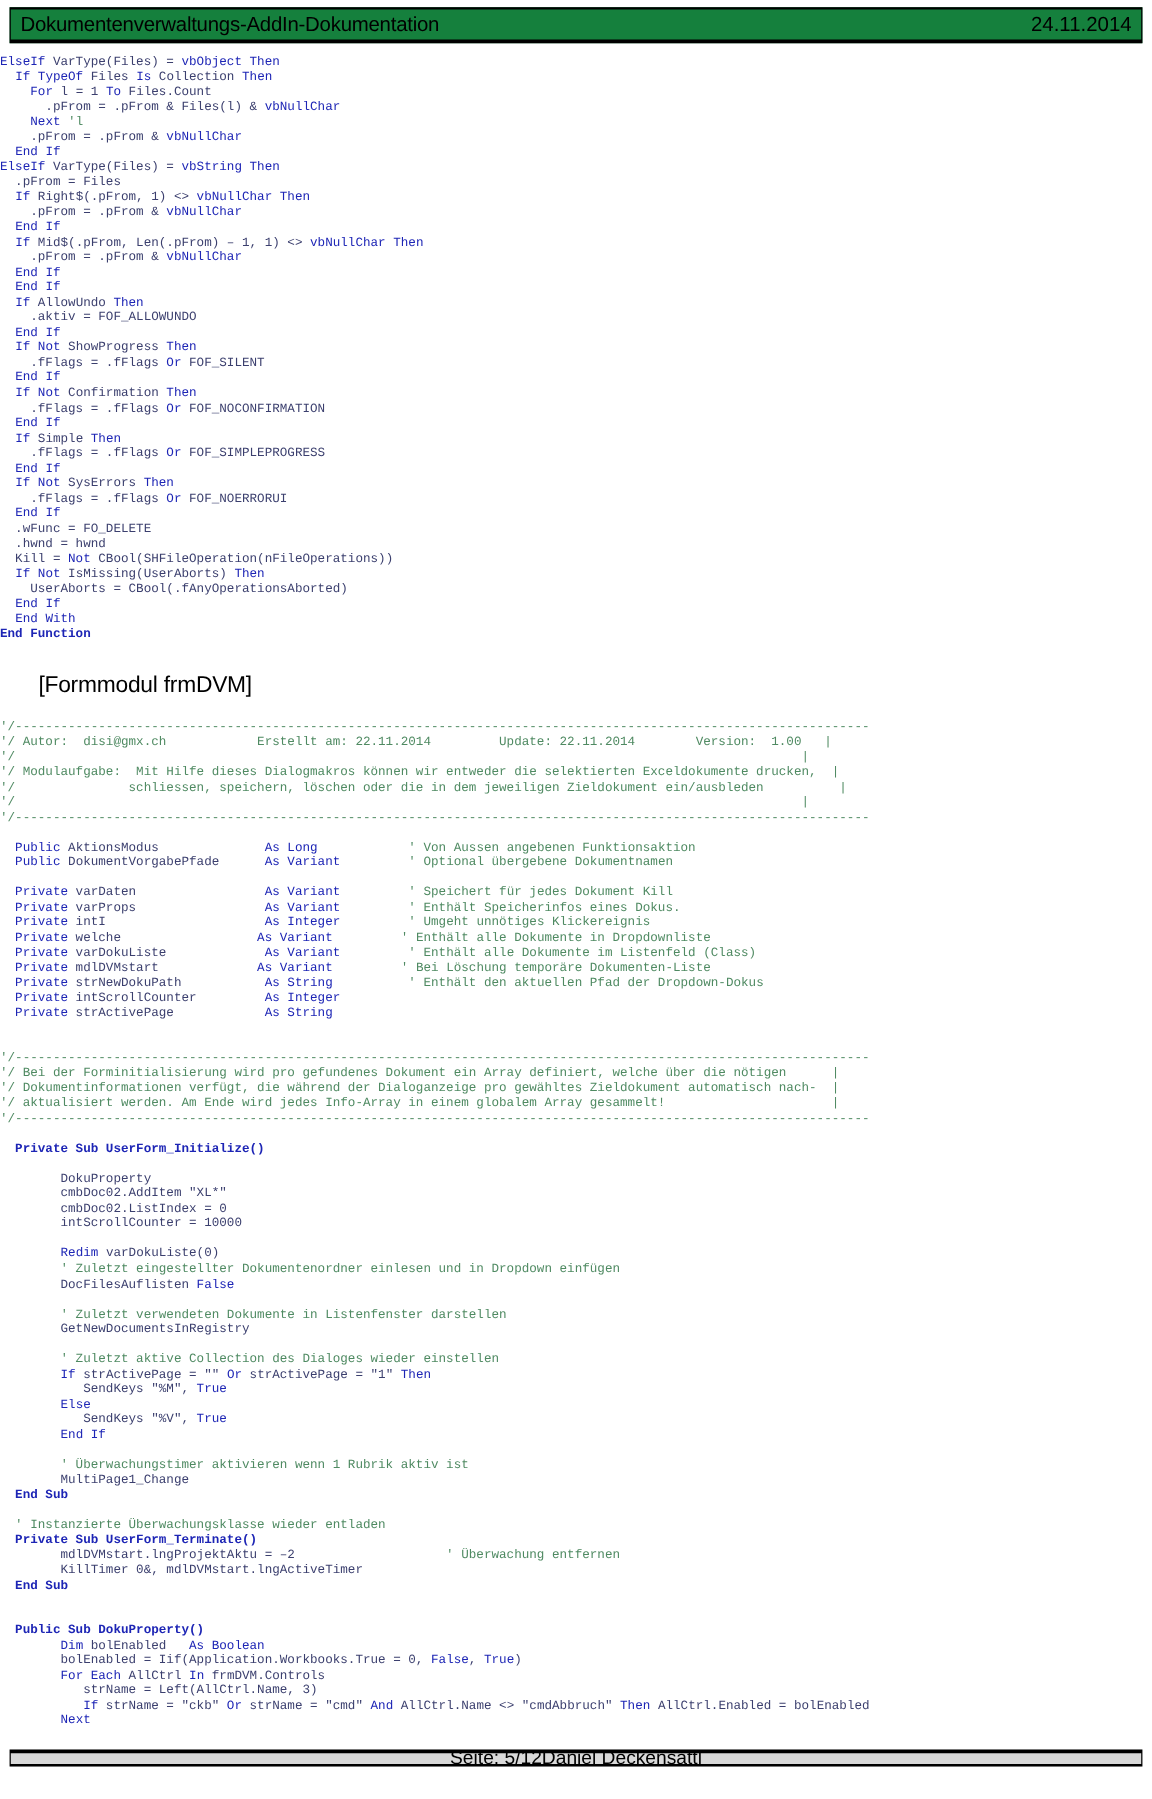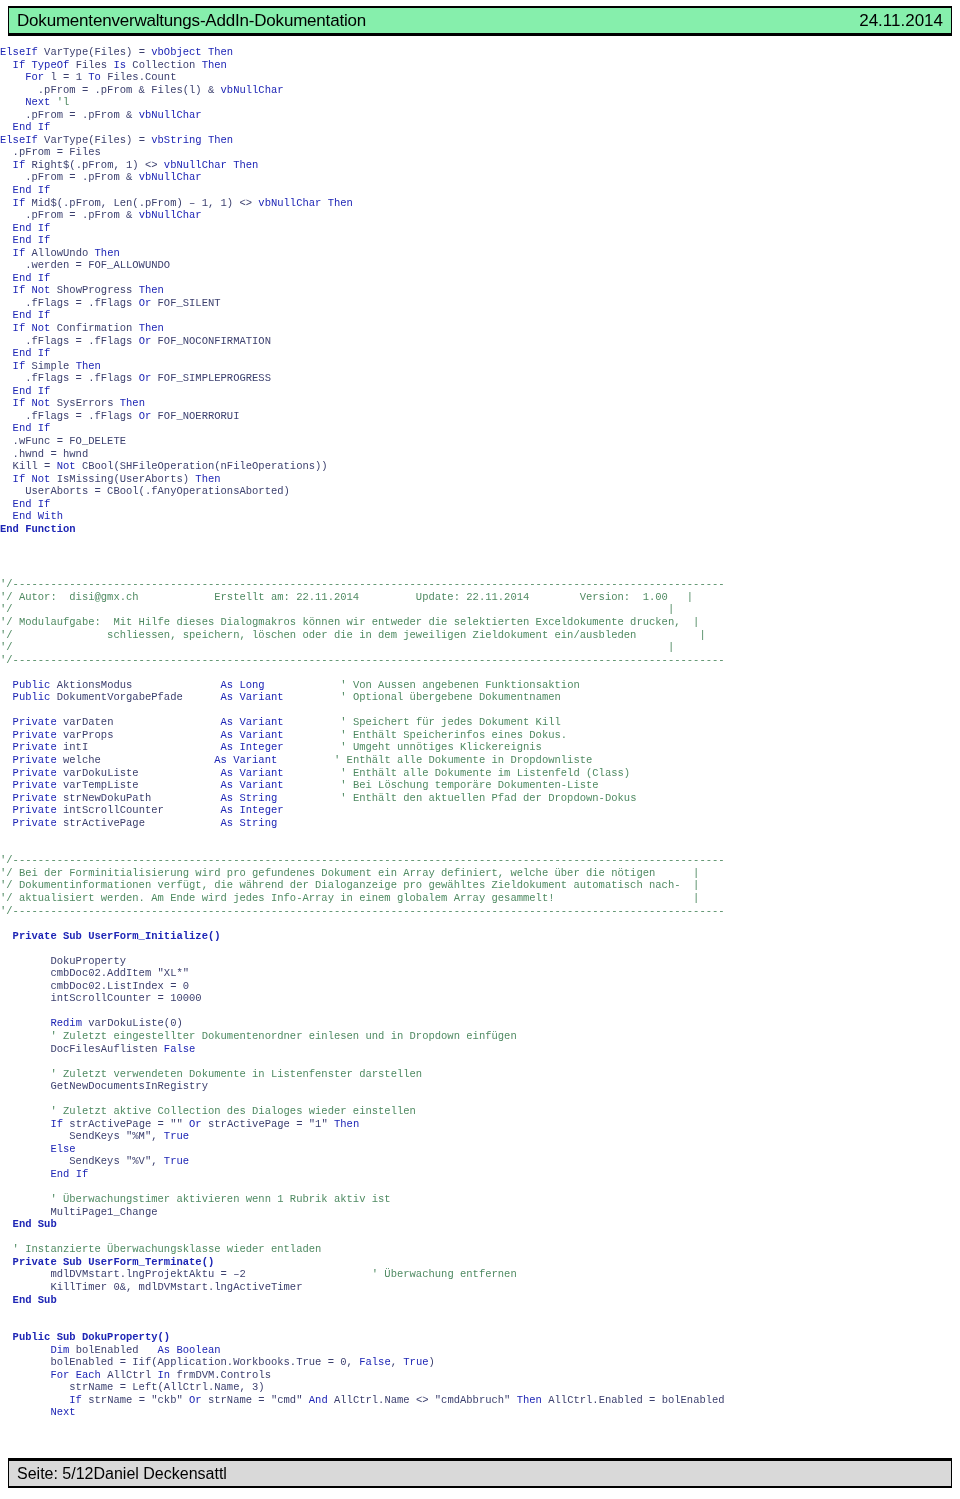--- a/index.html
+++ b/index.html
@@ -17,21 +17,21 @@
   }
 
   
   .page-header {
     position: absolute;
     left: 8px;
     top: 6px;
     width: 944px;
     height: 30px;
     box-sizing: border-box;
-    background: #86efac;
+    background: #15803d;
     border: 1px solid #000000;
     border-top-width: 2px;
     border-bottom-width: 3px;
     display: flex;
     align-items: center;
     justify-content: space-between;
     padding: 0 8px;
     gap: 42px;
   }
   .page-header .ttl {
@@ -46,29 +46,29 @@
     white-space: nowrap;
     margin-left: 25px;
   }
 
   
   .page-footer {
     position: absolute;
     left: 8px;
     top: 1458px;
     width: 944px;
-    height: 30px;
+    height: 14px;
     box-sizing: border-box;
     background: #d9d9d9;
     border: 1px solid #000000;
     border-top-width: 3px;
     border-bottom-width: 2px;
     display: flex;
     align-items: center;
-    justify-content: flex-start;
+    justify-content: center;
     padding: 0 8px;
   }
   .page-footer .pg, .page-footer .auth {
     font-size: 16px;
     color: #000000;
     white-space: nowrap;
   }
 
   
   .content {
@@ -129,21 +129,21 @@
 <span class="kw">ElseIf</span><span class="pl"> VarType(Files) = </span><span class="kw">vbString Then</span>
 <span class="pl">  .pFrom = Files</span>
 <span class="pl">  </span><span class="kw">If</span><span class="pl"> Right$(.pFrom, 1) &lt;&gt; </span><span class="kw">vbNullChar Then</span>
 <span class="pl">    .pFrom = .pFrom &amp; </span><span class="kw">vbNullChar</span>
 <span class="pl">  </span><span class="kw">End If</span>
 <span class="pl">  </span><span class="kw">If</span><span class="pl"> Mid$(.pFrom, Len(.pFrom) – 1, 1) &lt;&gt; </span><span class="kw">vbNullChar Then</span>
 <span class="pl">    .pFrom = .pFrom &amp; </span><span class="kw">vbNullChar</span>
 <span class="pl">  </span><span class="kw">End If</span>
 <span class="pl">  </span><span class="kw">End If</span>
 <span class="pl">  </span><span class="kw">If</span><span class="pl"> AllowUndo </span><span class="kw">Then</span>
-<span class="pl">    .werden = FOF_ALLOWUNDO</span>
+<span class="pl">    .aktiv = FOF_ALLOWUNDO</span>
 <span class="pl">  </span><span class="kw">End If</span>
 <span class="pl">  </span><span class="kw">If Not</span><span class="pl"> ShowProgress </span><span class="kw">Then</span>
 <span class="pl">    .fFlags = .fFlags </span><span class="kw">Or</span><span class="pl"> FOF_SILENT</span>
 <span class="pl">  </span><span class="kw">End If</span>
 <span class="pl">  </span><span class="kw">If Not</span><span class="pl"> Confirmation </span><span class="kw">Then</span>
 <span class="pl">    .fFlags = .fFlags </span><span class="kw">Or</span><span class="pl"> FOF_NOCONFIRMATION</span>
 <span class="pl">  </span><span class="kw">End If</span>
 <span class="pl">  </span><span class="kw">If</span><span class="pl"> Simple </span><span class="kw">Then</span>
 <span class="pl">    .fFlags = .fFlags </span><span class="kw">Or</span><span class="pl"> FOF_SIMPLEPROGRESS</span>
 <span class="pl">  </span><span class="kw">End If</span>
@@ -154,40 +154,41 @@
 <span class="pl">  .hwnd = hwnd</span>
 <span class="pl">  Kill = </span><span class="kw">Not</span><span class="pl"> CBool(SHFileOperation(nFileOperations))</span>
 <span class="pl">  </span><span class="kw">If Not</span><span class="pl"> IsMissing(UserAborts) </span><span class="kw">Then</span>
 <span class="pl">    UserAborts = CBool(.fAnyOperationsAborted)</span>
 <span class="pl">  </span><span class="kw">End If</span>
 <span class="pl">  </span><span class="kw">End With</span>
 <span class="bd">End Function</span></pre>
 
   <div class="gap-lg"></div>
 
+  <h2 class="section-title" style="margin-left:32px;">[Formmodul frmDVM]</h2>
 
   <div class="gap-md"></div>
 
   <pre class="code blk-2"><span class="cm">'/-----------------------------------------------------------------------------------------------------------------</span>
 <span class="cm">'/ Autor:  disi@gmx.ch            Erstellt am: 22.11.2014         Update: 22.11.2014        Version:  1.00   |</span>
 <span class="cm">'/                                                                                                        |</span>
 <span class="cm">'/ Modulaufgabe:  Mit Hilfe dieses Dialogmakros können wir entweder die selektierten Exceldokumente drucken,  |</span>
 <span class="cm">'/               schliessen, speichern, löschen oder die in dem jeweiligen Zieldokument ein/ausbleden          |</span>
 <span class="cm">'/                                                                                                        |</span>
 <span class="cm">'/-----------------------------------------------------------------------------------------------------------------</span>
 
 <span class="kw">  Public</span><span class="pl"> AktionsModus              </span><span class="kw">As Long</span><span class="pl">            </span><span class="cm">' Von Aussen angebenen Funktionsaktion</span>
 <span class="kw">  Public</span><span class="pl"> DokumentVorgabePfade      </span><span class="kw">As Variant</span><span class="pl">         </span><span class="cm">' Optional übergebene Dokumentnamen</span>
 
 <span class="kw">  Private</span><span class="pl"> varDaten                 </span><span class="kw">As Variant</span><span class="pl">         </span><span class="cm">' Speichert für jedes Dokument Kill</span>
 <span class="kw">  Private</span><span class="pl"> varProps                 </span><span class="kw">As Variant</span><span class="pl">         </span><span class="cm">' Enthält Speicherinfos eines Dokus.</span>
 <span class="kw">  Private</span><span class="pl"> intI                     </span><span class="kw">As Integer</span><span class="pl">         </span><span class="cm">' Umgeht unnötiges Klickereignis</span>
 <span class="kw">  Private</span><span class="pl"> welche                  </span><span class="kw">As Variant</span><span class="pl">         </span><span class="cm">' Enthält alle Dokumente in Dropdownliste</span>
 <span class="kw">  Private</span><span class="pl"> varDokuListe             </span><span class="kw">As Variant</span><span class="pl">         </span><span class="cm">' Enthält alle Dokumente im Listenfeld (Class)</span>
-<span class="kw">  Private</span><span class="pl"> varTempListe             </span><span class="kw">As Variant</span><span class="pl">         </span><span class="cm">' Bei Löschung temporäre Dokumenten-Liste</span>
+<span class="kw">  Private</span><span class="pl"> mdlDVMstart             </span><span class="kw">As Variant</span><span class="pl">         </span><span class="cm">' Bei Löschung temporäre Dokumenten-Liste</span>
 <span class="kw">  Private</span><span class="pl"> strNewDokuPath           </span><span class="kw">As String</span><span class="pl">          </span><span class="cm">' Enthält den aktuellen Pfad der Dropdown-Dokus</span>
 <span class="kw">  Private</span><span class="pl"> intScrollCounter         </span><span class="kw">As Integer</span>
 <span class="kw">  Private</span><span class="pl"> strActivePage            </span><span class="kw">As String</span>
 
 
 <span class="cm">'/-----------------------------------------------------------------------------------------------------------------</span>
 <span class="cm">'/ Bei der Forminitialisierung wird pro gefundenes Dokument ein Array definiert, welche über die nötigen      |</span>
 <span class="cm">'/ Dokumentinformationen verfügt, die während der Dialoganzeige pro gewähltes Zieldokument automatisch nach-  |</span>
 <span class="cm">'/ aktualisiert werden. Am Ende wird jedes Info-Array in einem globalem Array gesammelt!                      |</span>
 <span class="cm">'/-----------------------------------------------------------------------------------------------------------------</span>

